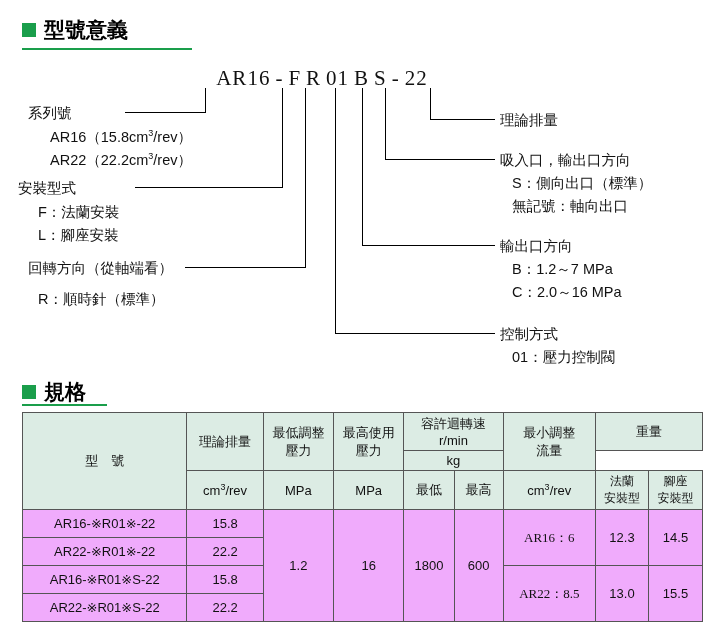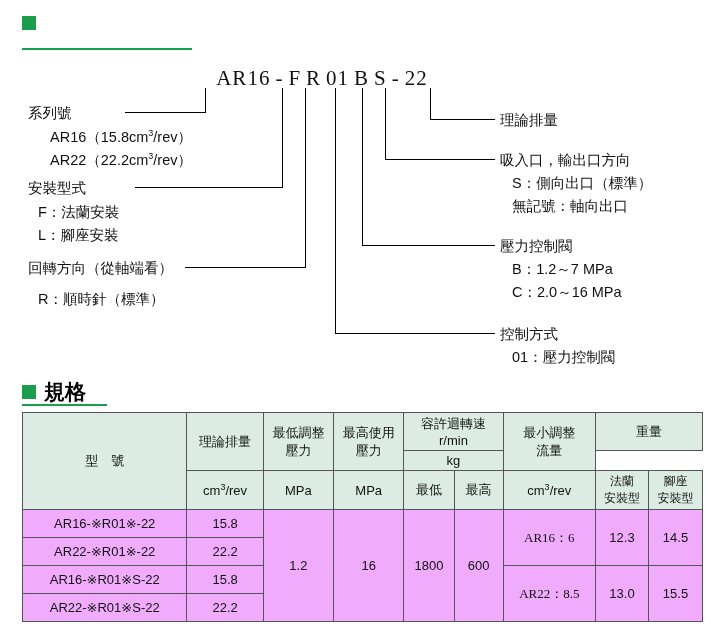--- a/index.html
+++ b/index.html
@@ -69,20 +69,21 @@
   }
   .rowlabel{text-align:left;padding-left:6px;white-space:nowrap;}
   .nowrap{white-space:nowrap;font-family:Liberation Serif, serif;}
   .small{font-size:12px;}
 </style>
 </head>
 <body>
 
 <div class="sec-head" style="left:22px;top:16px;">
   <span class="sq"></span>
+  <span>型號意義</span>
 </div>
 <div class="sec-rule" style="left:22px;top:48px;width:170px;"></div>
 
 <div class="code-line">
   <span>AR16</span><span class="gap"></span><span>-</span><span class="gap"></span><span>F</span><span class="gap"></span><span>R</span><span class="gap"></span><span>01</span><span class="gap"></span><span>B</span><span class="gap"></span><span>S</span><span class="gap"></span><span>-</span><span class="gap"></span><span>22</span>
 </div>
 
 <div class="ln v" style="left:205px;top:88px;height:25px;"></div>
 <div class="ln h" style="left:125px;top:112px;width:81px;"></div>
 
@@ -105,34 +106,34 @@
 <div class="ln h" style="left:430px;top:119px;width:65px;"></div>
 
 <div class="lbl" style="left:28px;top:103px;">系列號</div>
 <div class="lbl" style="left:50px;top:127px;">
   <span>AR16（15.8cm</span><sup>3</sup><span>/rev）</span>
 </div>
 <div class="lbl" style="left:50px;top:150px;">
   <span>AR22（22.2cm</span><sup>3</sup><span>/rev）</span>
 </div>
 
-<div class="lbl" style="left:28px;top:178px;">安裝型式</div>
+<div class="lbl" style="left:18px;top:178px;">安裝型式</div>
 <div class="lbl" style="left:38px;top:202px;">F：法蘭安裝</div>
 <div class="lbl" style="left:38px;top:225px;">L：腳座安裝</div>
 
 <div class="lbl" style="left:28px;top:258px;">回轉方向（從軸端看）</div>
 <div class="lbl" style="left:38px;top:289px;">R：順時針（標準）</div>
 
 <div class="lbl" style="left:500px;top:110px;">理論排量</div>
 
 <div class="lbl" style="left:500px;top:150px;">吸入口，輸出口方向</div>
 <div class="lbl" style="left:512px;top:173px;">S：側向出口（標準）</div>
 <div class="lbl" style="left:512px;top:196px;">無記號：軸向出口</div>
 
-<div class="lbl" style="left:500px;top:236px;">壓力控制閥</div>
+<div class="lbl" style="left:500px;top:236px;">輸出口方向</div>
 <div class="lbl" style="left:512px;top:259px;">B：1.2～7 MPa</div>
 <div class="lbl" style="left:512px;top:282px;">C：2.0～16 MPa</div>
 
 <div class="lbl" style="left:500px;top:324px;">控制方式</div>
 <div class="lbl" style="left:512px;top:347px;">01：壓力控制閥</div>
 
 <div class="sec-head" style="left:22px;top:378px;">
   <span class="sq"></span>
   <span>規格</span>
 </div>

